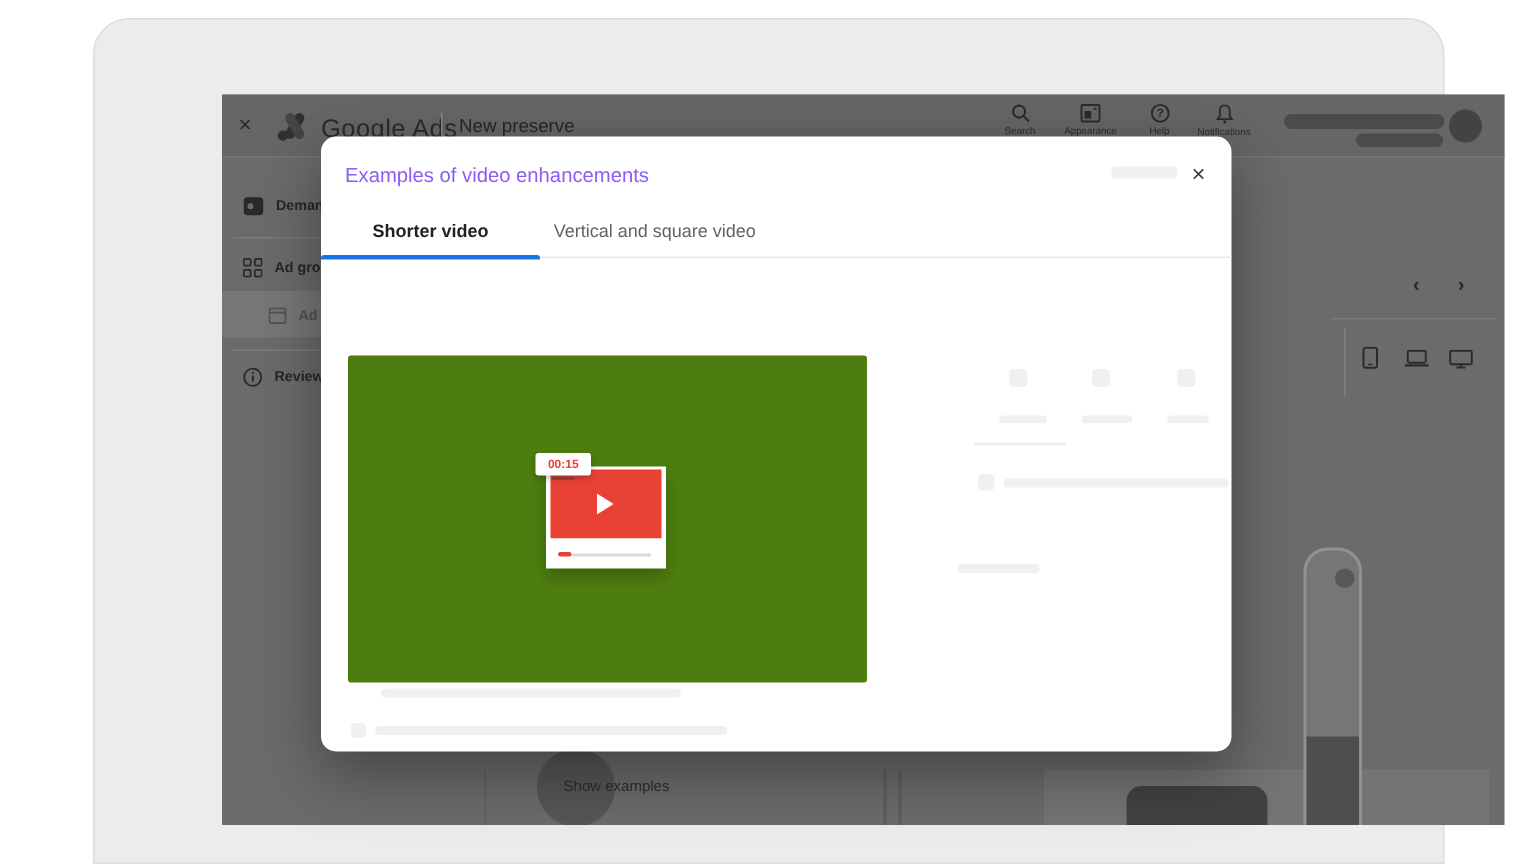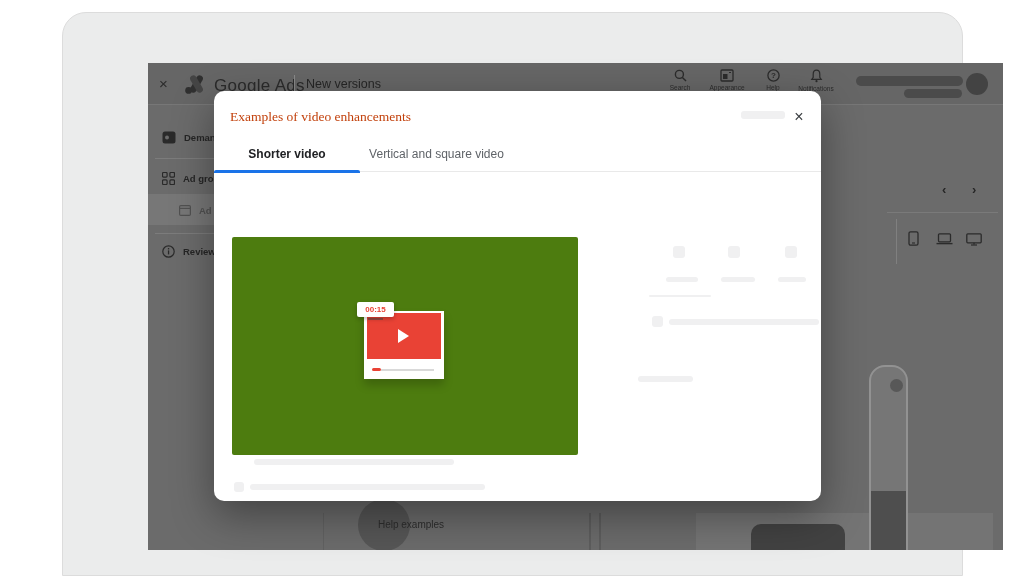--- a/index.html
+++ b/index.html
@@ -46,21 +46,21 @@
   .phone-dark-block { position:absolute; left:603px; top:461px; width:94px; height:26px; background:#424242; border-radius:10px 10px 0 0; }
   .bg-seam { position:absolute; top:450px; width:2px; height:37px; background:#5d5d5d; }
 
   
   .cursor-halo { position:absolute; left:210px; top:436px; width:52px; height:52px; border-radius:50%; background:#565656; }
   .show-examples { position:absolute; left:198px; top:456px; width:130px; text-align:center; font-size:10px; color:#2d2d2d; }
 
   
   .modal { position:absolute; left:213px; top:90px; width:607px; height:410px; background:#ffffff;
            border-radius:10px; box-shadow:0 14px 42px rgba(0,0,0,.38); z-index:5; }
-  .m-title { position:absolute; left:16px; top:18px; font-size:13.5px; color:#c2410c;font-family:Liberation Serif, serif; }
+  .m-title { position:absolute; left:16px; top:18px; font-size:13.5px; color:#8b5cf6; }
   .m-close { position:absolute; left:574px; top:15px; width:22px; height:22px; font-size:16px; color:#3c4043; text-align:center; line-height:22px; cursor:pointer; }
   .m-tabs-divider { position:absolute; left:0; top:80px; width:607px; height:1px; background:#e9e9e9; }
   .m-tab { position:absolute; top:56px; height:24px; text-align:center; font-size:12px; }
   .m-tab1 { left:0; width:146px; font-weight:bold; color:#202124; }
   .m-tab2 { left:150px; width:145px; color:#5f6368; }
   .m-tab-underline { position:absolute; left:0; top:79px; width:146px; height:3px; background:#1a73e8; border-radius:2px 2px 0 0; }
   .m-desc { position:absolute; left:16px; top:95px; width:552px; font-size:11.5px; line-height:17px; color:#3c4043; }
 
   .m-panel { position:absolute; left:18px; top:146px; width:346px; height:218px; background:#4d7c0f; border-radius:2px; }
 
@@ -94,21 +94,21 @@
         <div class="tb-close">×</div>
         <div class="tb-logo">
           <svg width="24" height="21" viewBox="0 0 24 21">
             <rect x="9.2" y="0.5" width="6.6" height="19" rx="3.3" transform="rotate(30 12.5 10)" fill="#303030"></rect>
             <rect x="9.2" y="0.5" width="6.6" height="19" rx="3.3" transform="rotate(-30 12.5 10)" fill="#454545"></rect>
             <circle cx="4.6" cy="16.4" r="3.4" fill="#303030"></circle>
           </svg>
         </div>
         <div class="tb-brand">Google Ads</div>
         <div class="tb-sep"></div>
-        <div class="tb-page">New versions</div>
+        <div class="tb-page">New preserve</div>
 
         <div class="tb-action" style="left:509px">
           <svg width="13" height="13" viewBox="0 0 13 13" style="margin:0 auto">
             <circle cx="5.4" cy="5.4" r="4" fill="none" stroke="#2b2b2b" stroke-width="1.4"></circle>
             <line x1="8.4" y1="8.4" x2="12" y2="12" stroke="#2b2b2b" stroke-width="1.4"></line>
           </svg>
           <span class="lbl">Search</span>
         </div>
         <div class="tb-action" style="left:556px">
           <svg width="14" height="13" viewBox="0 0 14 13" style="margin:0 auto">
@@ -213,21 +213,21 @@
       <div class="phone-sliver"></div>
       <div class="phone-cam"></div>
       <div class="phone-dark-side"></div>
       <div class="phone-dark-block"></div>
 
       <div class="bg-seam" style="left:441px"></div>
       <div class="bg-seam" style="left:451px"></div>
       <div class="bg-seam" style="left:175px; background:#616161; width:1px"></div>
 
       <div class="cursor-halo"></div>
-      <div class="show-examples">Help examples</div>
+      <div class="show-examples">Show examples</div>
     </div>
 
     <div class="modal" style="left:151px; top:78px">
       <div class="m-title">Examples of video enhancements</div>
       <div class="m-close">×</div>
 
       <div class="m-tabs-divider"></div>
       <div class="m-tab m-tab1">Shorter video</div>
       <div class="m-tab m-tab2">Vertical and square video</div>
       <div class="m-tab-underline"></div>

